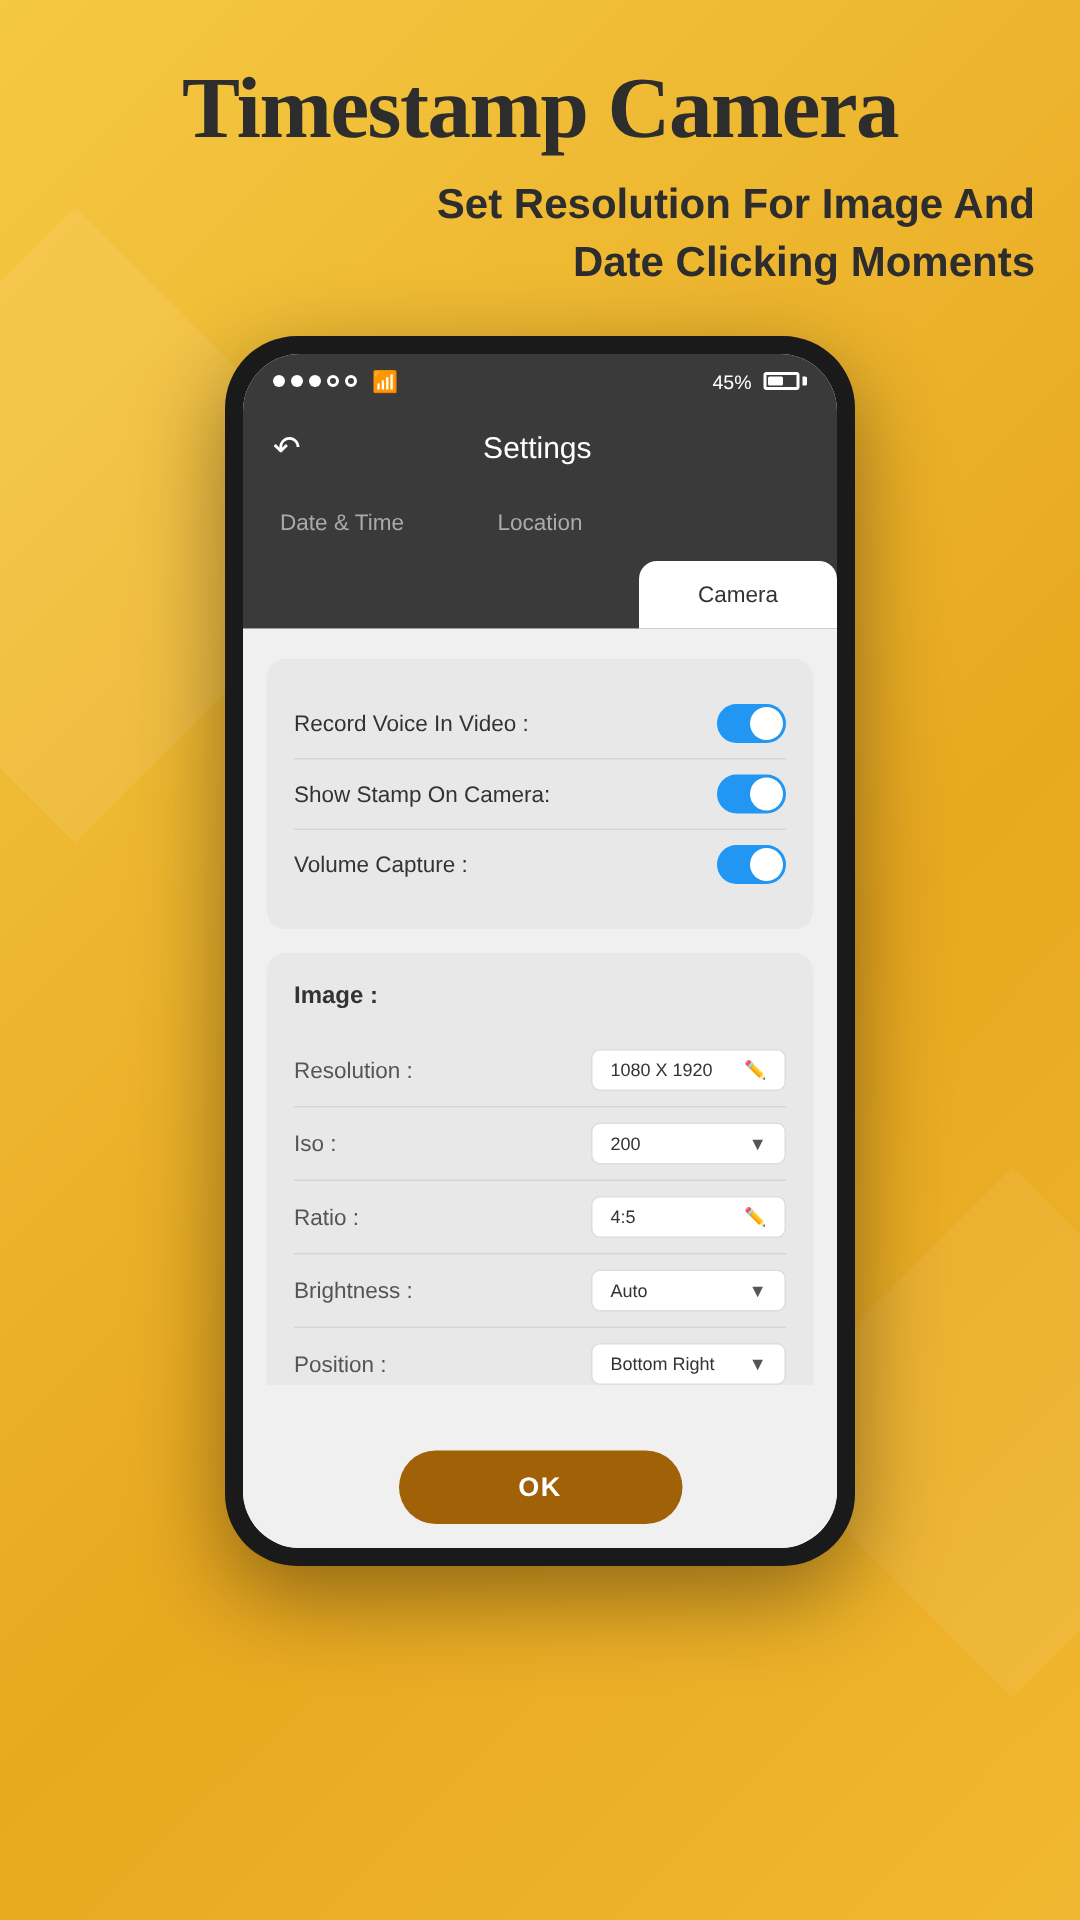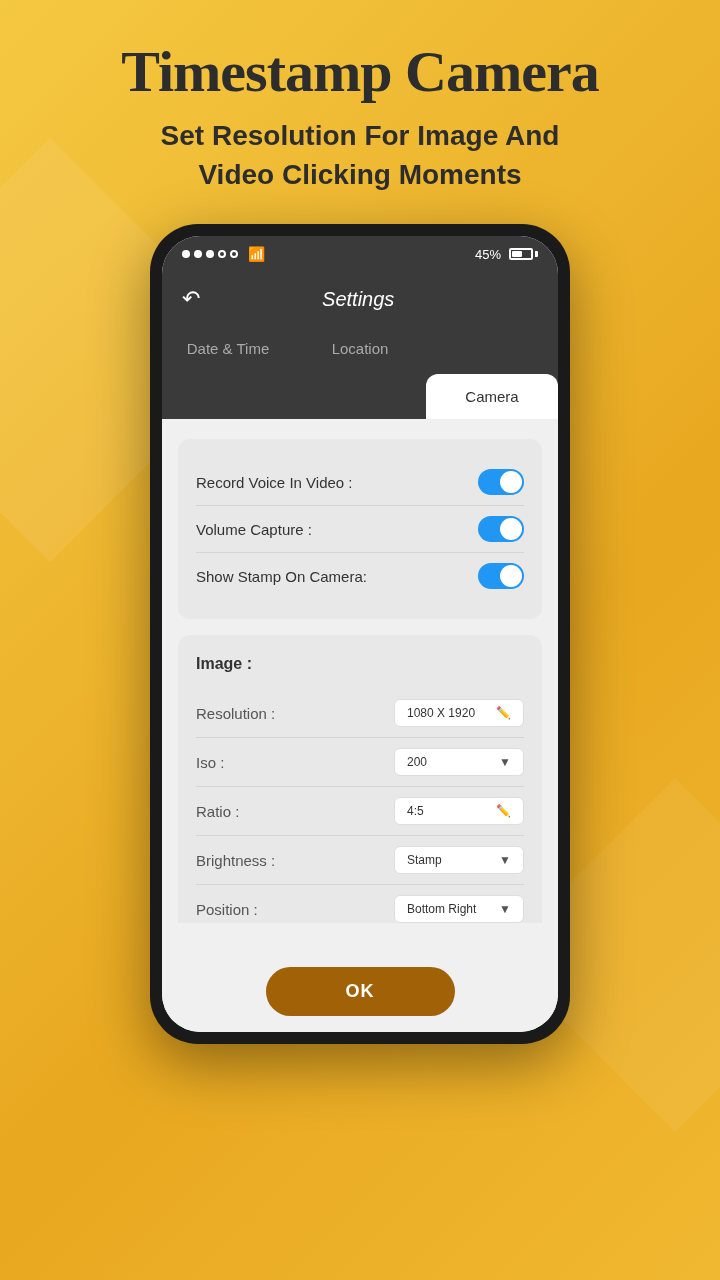--- a/index.html
+++ b/index.html
@@ -46,20 +46,21 @@
       letter-spacing: -1px;
       line-height: 1.1;
     }
 
     .app-subtitle {
       font-size: 28px;
       color: #2d2d2d;
       font-weight: 600;
       margin-top: 12px;
       line-height: 1.4;
+      text-align: right;
     }
 
     
     .phone-container {
       display: flex;
       justify-content: center;
       margin-top: 10px;
     }
 
     .phone {
@@ -170,21 +171,20 @@
       margin-right: 16px;
     }
 
     .header-title {
       color: #fff;
       font-size: 20px;
       font-weight: 500;
       flex: 1;
       text-align: center;
       margin-right: 38px;
-      font-style: italic;
     }
 
     
     .tabs {
       background: #3a3a3a;
       display: flex;
       flex-shrink: 0;
     }
 
     .tab {
@@ -338,21 +338,21 @@
 </head>
 <body>
 
 <div class="bg-shape1"></div>
 <div class="bg-shape2"></div>
 
 <div class="page-header">
   <div class="app-title">Timestamp Camera</div>
   <div class="app-subtitle">
     <span>Set Resolution For Image And</span><br>
-    <span>Video Clicking Moments</span>
+    <span>Date Clicking Moments</span>
   </div>
 </div>
 
 <div class="phone-container">
   <div class="phone">
     <div class="phone-inner">
 
       <div class="status-bar">
         <div class="signal-dots">
           <div class="dot"></div>
@@ -391,25 +391,25 @@
       </div>
 
       <div class="content">
 
         <div class="settings-card">
           <div class="toggle-row">
             <span class="toggle-label">Record Voice In Video :</span>
             <div class="toggle"></div>
           </div>
           <div class="toggle-row">
+            <span class="toggle-label">Show Stamp On Camera:</span>
+            <div class="toggle"></div>
+          </div>
+          <div class="toggle-row">
             <span class="toggle-label">Volume Capture :</span>
-            <div class="toggle"></div>
-          </div>
-          <div class="toggle-row">
-            <span class="toggle-label">Show Stamp On Camera:</span>
             <div class="toggle"></div>
           </div>
         </div>
 
         <div class="image-section">
           <div class="section-title">Image :</div>
 
           <div class="setting-row">
             <span class="setting-label">Resolution :</span>
             <div class="setting-value">
@@ -430,21 +430,21 @@
             <span class="setting-label">Ratio :</span>
             <div class="setting-value">
               <span class="setting-value-text">4:5</span>
               <span class="setting-icon">✏️</span>
             </div>
           </div>
 
           <div class="setting-row">
             <span class="setting-label">Brightness :</span>
             <div class="setting-value">
-              <span class="setting-value-text">Stamp</span>
+              <span class="setting-value-text">Auto</span>
               <span class="setting-icon">▼</span>
             </div>
           </div>
 
           <div class="setting-row">
             <span class="setting-label">Position :</span>
             <div class="setting-value">
               <span class="setting-value-text">Bottom Right</span>
               <span class="setting-icon">▼</span>
             </div>

